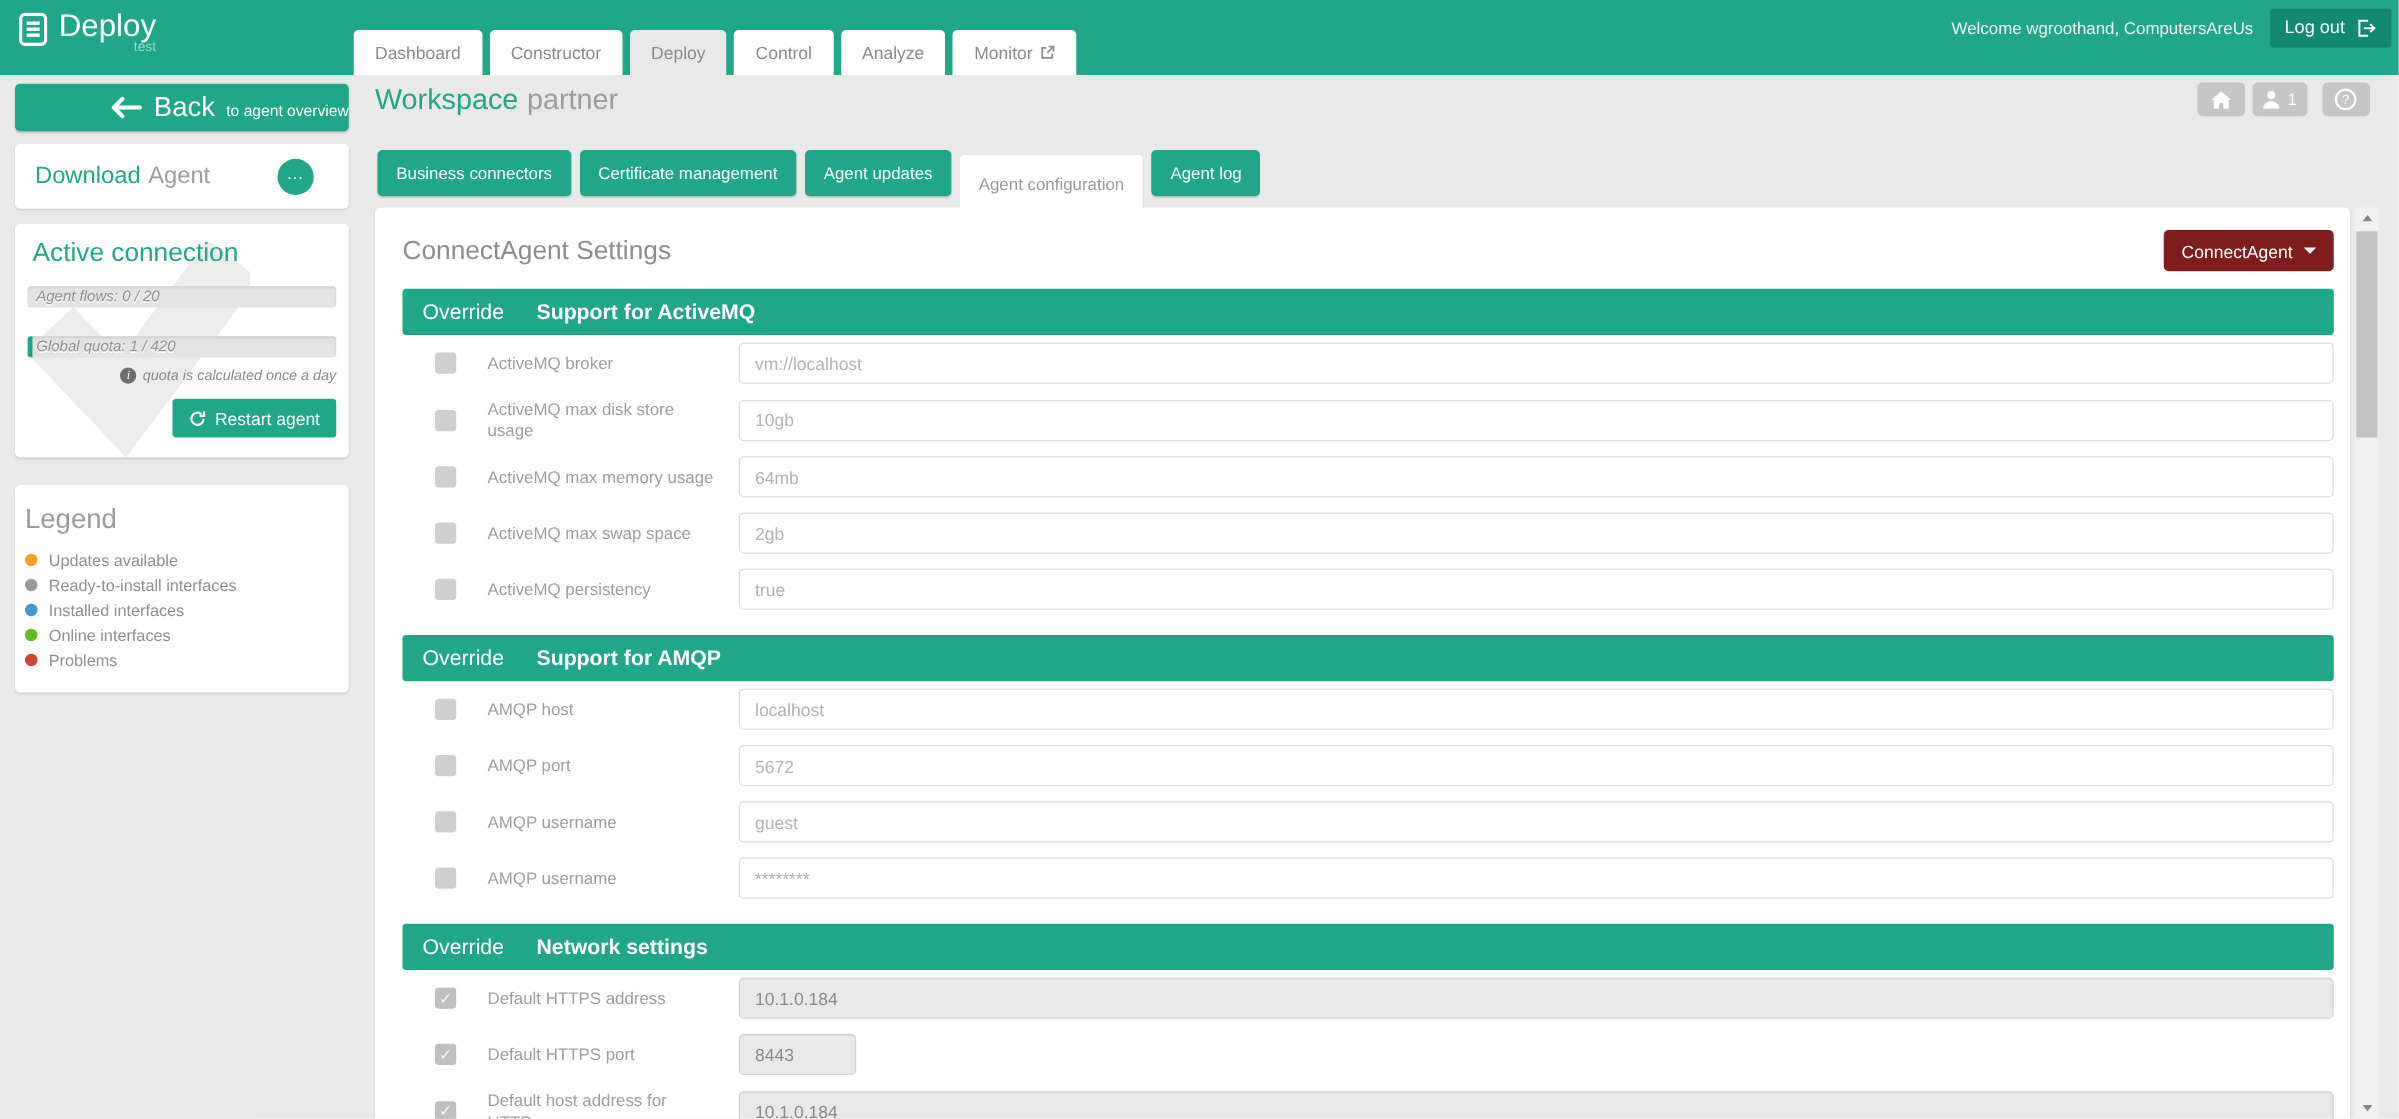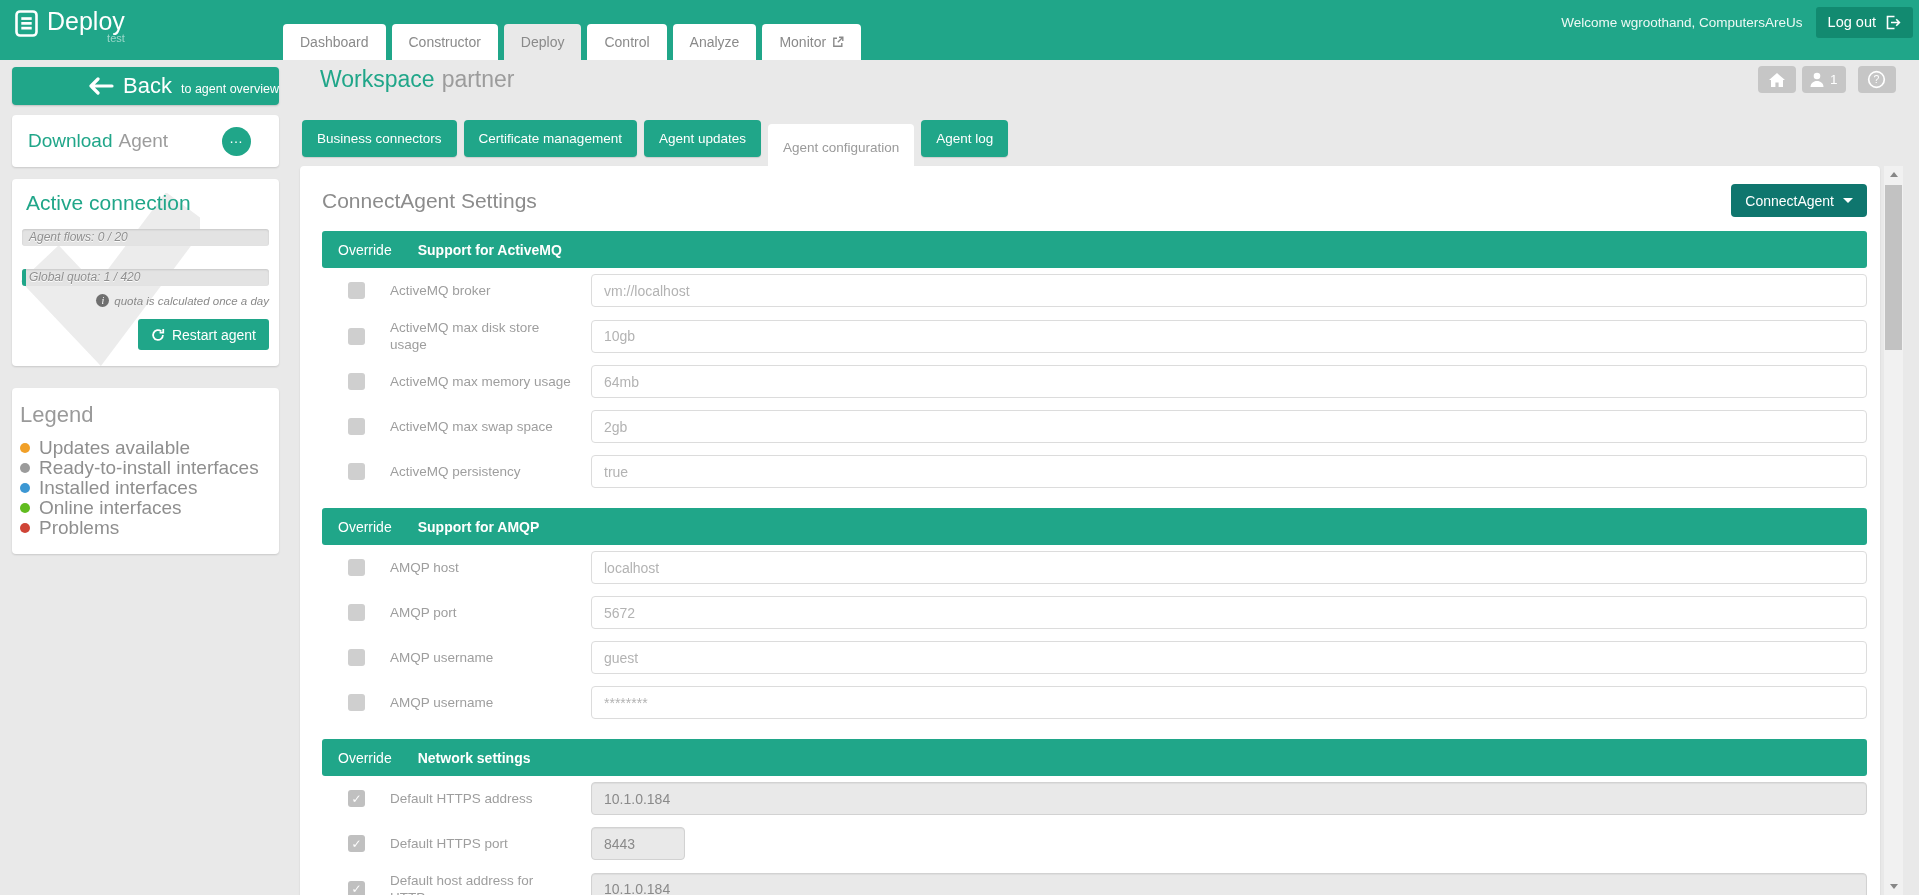--- a/index.html
+++ b/index.html
@@ -51,50 +51,50 @@
                font-style:italic; font-family:"Liberation Serif",serif; display:flex; align-items:center;
                justify-content:center; }
   .restart-row { position:relative; z-index:1; margin-top:12px; display:flex; justify-content:flex-end; }
   .restart-btn { background:#20a689; border-radius:3px; height:31px; color:#fff; font-size:14px;
                  display:flex; align-items:center; gap:7px; padding:0 13px; cursor:pointer; }
   .legend-card { margin-top:22px; padding:14px 8px 16px; }
   .legend-title { color:#9a9a9a; font-size:22px; }
   .legend-list { margin-top:10px; }
   .legend-item { display:flex; align-items:center; gap:9px; height:20px; }
   .legend-dot { width:10px; height:10px; border-radius:50%; flex:none; }
-  .legend-label { font-size:19px; color:#8f8f8f; }
+  .legend-label { font-size:13px; color:#8f8f8f; }
 
   
   .workspace-title { position:absolute; left:300px; top:66px; font-size:23px; }
-  .title-primary { color:#20a689;margin-left:20px; }
+  .title-primary { color:#20a689; }
   .title-secondary { color:#9c9c9c; margin-left:7px; }
   .header-icons { position:absolute; left:1758px; top:66px; display:flex; align-items:center; gap:6px; }
   .icon-btn { height:27px; min-width:38px; background:#c6c6c6; border-radius:4px; display:flex;
               align-items:center; justify-content:center; gap:6px; cursor:pointer; padding:0 8px; }
   .icon-btn.help { margin-left:6px; }
   .badge { color:#fff; font-size:13.5px; }
 
   
   .subtabs { position:absolute; left:302px; top:120px; display:flex; gap:7px; align-items:flex-start; z-index:3; }
   .subtab { height:37px; background:#20a689; border-radius:4px; color:#fff; font-size:13.5px;
             display:flex; align-items:center; padding:0 15px; cursor:pointer; box-shadow:0 1px 1px rgba(0,0,0,.12); }
   .subtab.active { margin-top:4px; height:46px; background:#fff; color:#9a9a9a; border-radius:4px 4px 0 0;
                    box-shadow:none; align-items:center; }
 
   
   .panel { position:absolute; left:300px; top:166px; width:1580px; height:740px; background:#fff;
            border-radius:4px; box-shadow:0 1px 2px rgba(0,0,0,.12); padding:0 13px 0 22px; z-index:2; }
   .panel-header { display:flex; justify-content:space-between; align-items:center; padding-top:18px; }
   .panel-title { color:#8c8c8c; font-size:21px; font-weight:normal; }
-  .dropdown-btn { background:#0f766e; border-radius:4px; height:33px; color:#fff; font-size:14px;
+  .dropdown-btn { background:#7f1d1d; border-radius:4px; height:33px; color:#fff; font-size:14px;
                   display:flex; align-items:center; gap:9px; padding:0 14px; cursor:pointer; }
   .caret-down { width:0; height:0; border-left:5px solid transparent; border-right:5px solid transparent;
                 border-top:5px solid #fff; }
   .section-bar { margin-top:14px; height:37px; background:#20a689; border-radius:3px; display:flex;
-                 align-items:center; color:#fff; font-size:14px; padding-left:16px; }
+                 align-items:center; color:#fff; font-size:17px; padding-left:16px; }
   .section-title { margin-left:26px; font-weight:bold; }
   .form-row { display:flex; align-items:center; min-height:45px; padding:6px 0 6px 26px; }
   .checkbox { width:17px; height:17px; border-radius:3px; background:#cfcfcf; flex:none; cursor:pointer;
               display:flex; align-items:center; justify-content:center; }
   .checkbox.checked { background:#c0c0c0; }
   .checkbox.checked::after { content:"✓"; color:#fff; font-size:12px; font-weight:bold; line-height:1; }
   .row-label { margin-left:25px; width:181px; font-size:13.5px; color:#9e9e9e; line-height:17px; flex:none; }
   .row-input { margin-left:20px; flex:1; height:33px; border:1px solid #dcdcdc; border-radius:4px;
                font-family:inherit; font-size:14px; color:#8a8a8a; padding:0 12px; outline:none; }
   .row-input::placeholder { color:#b3b3b3; }

